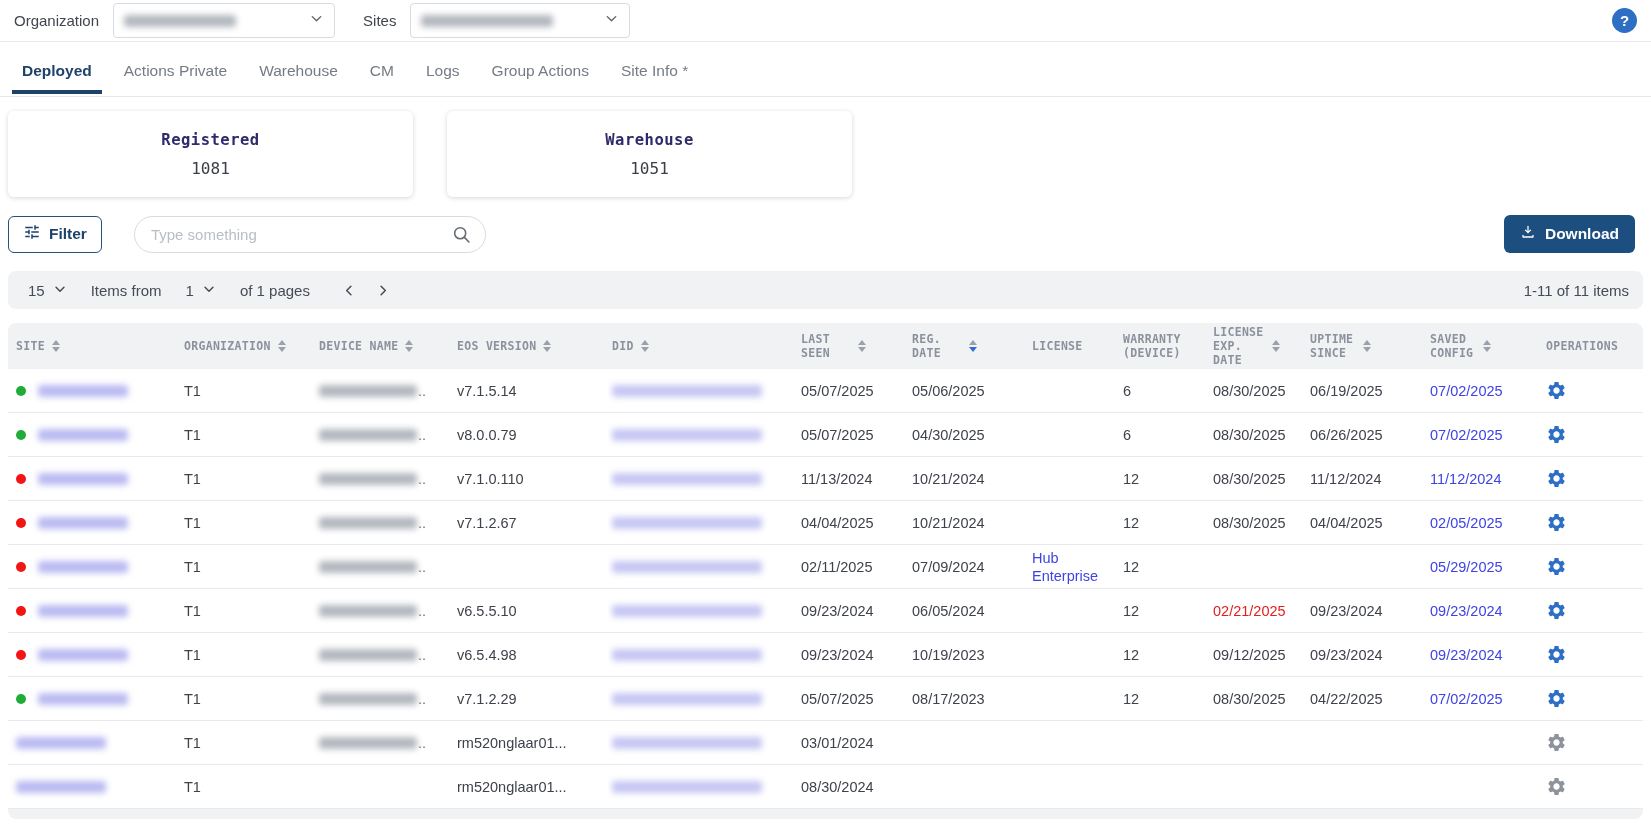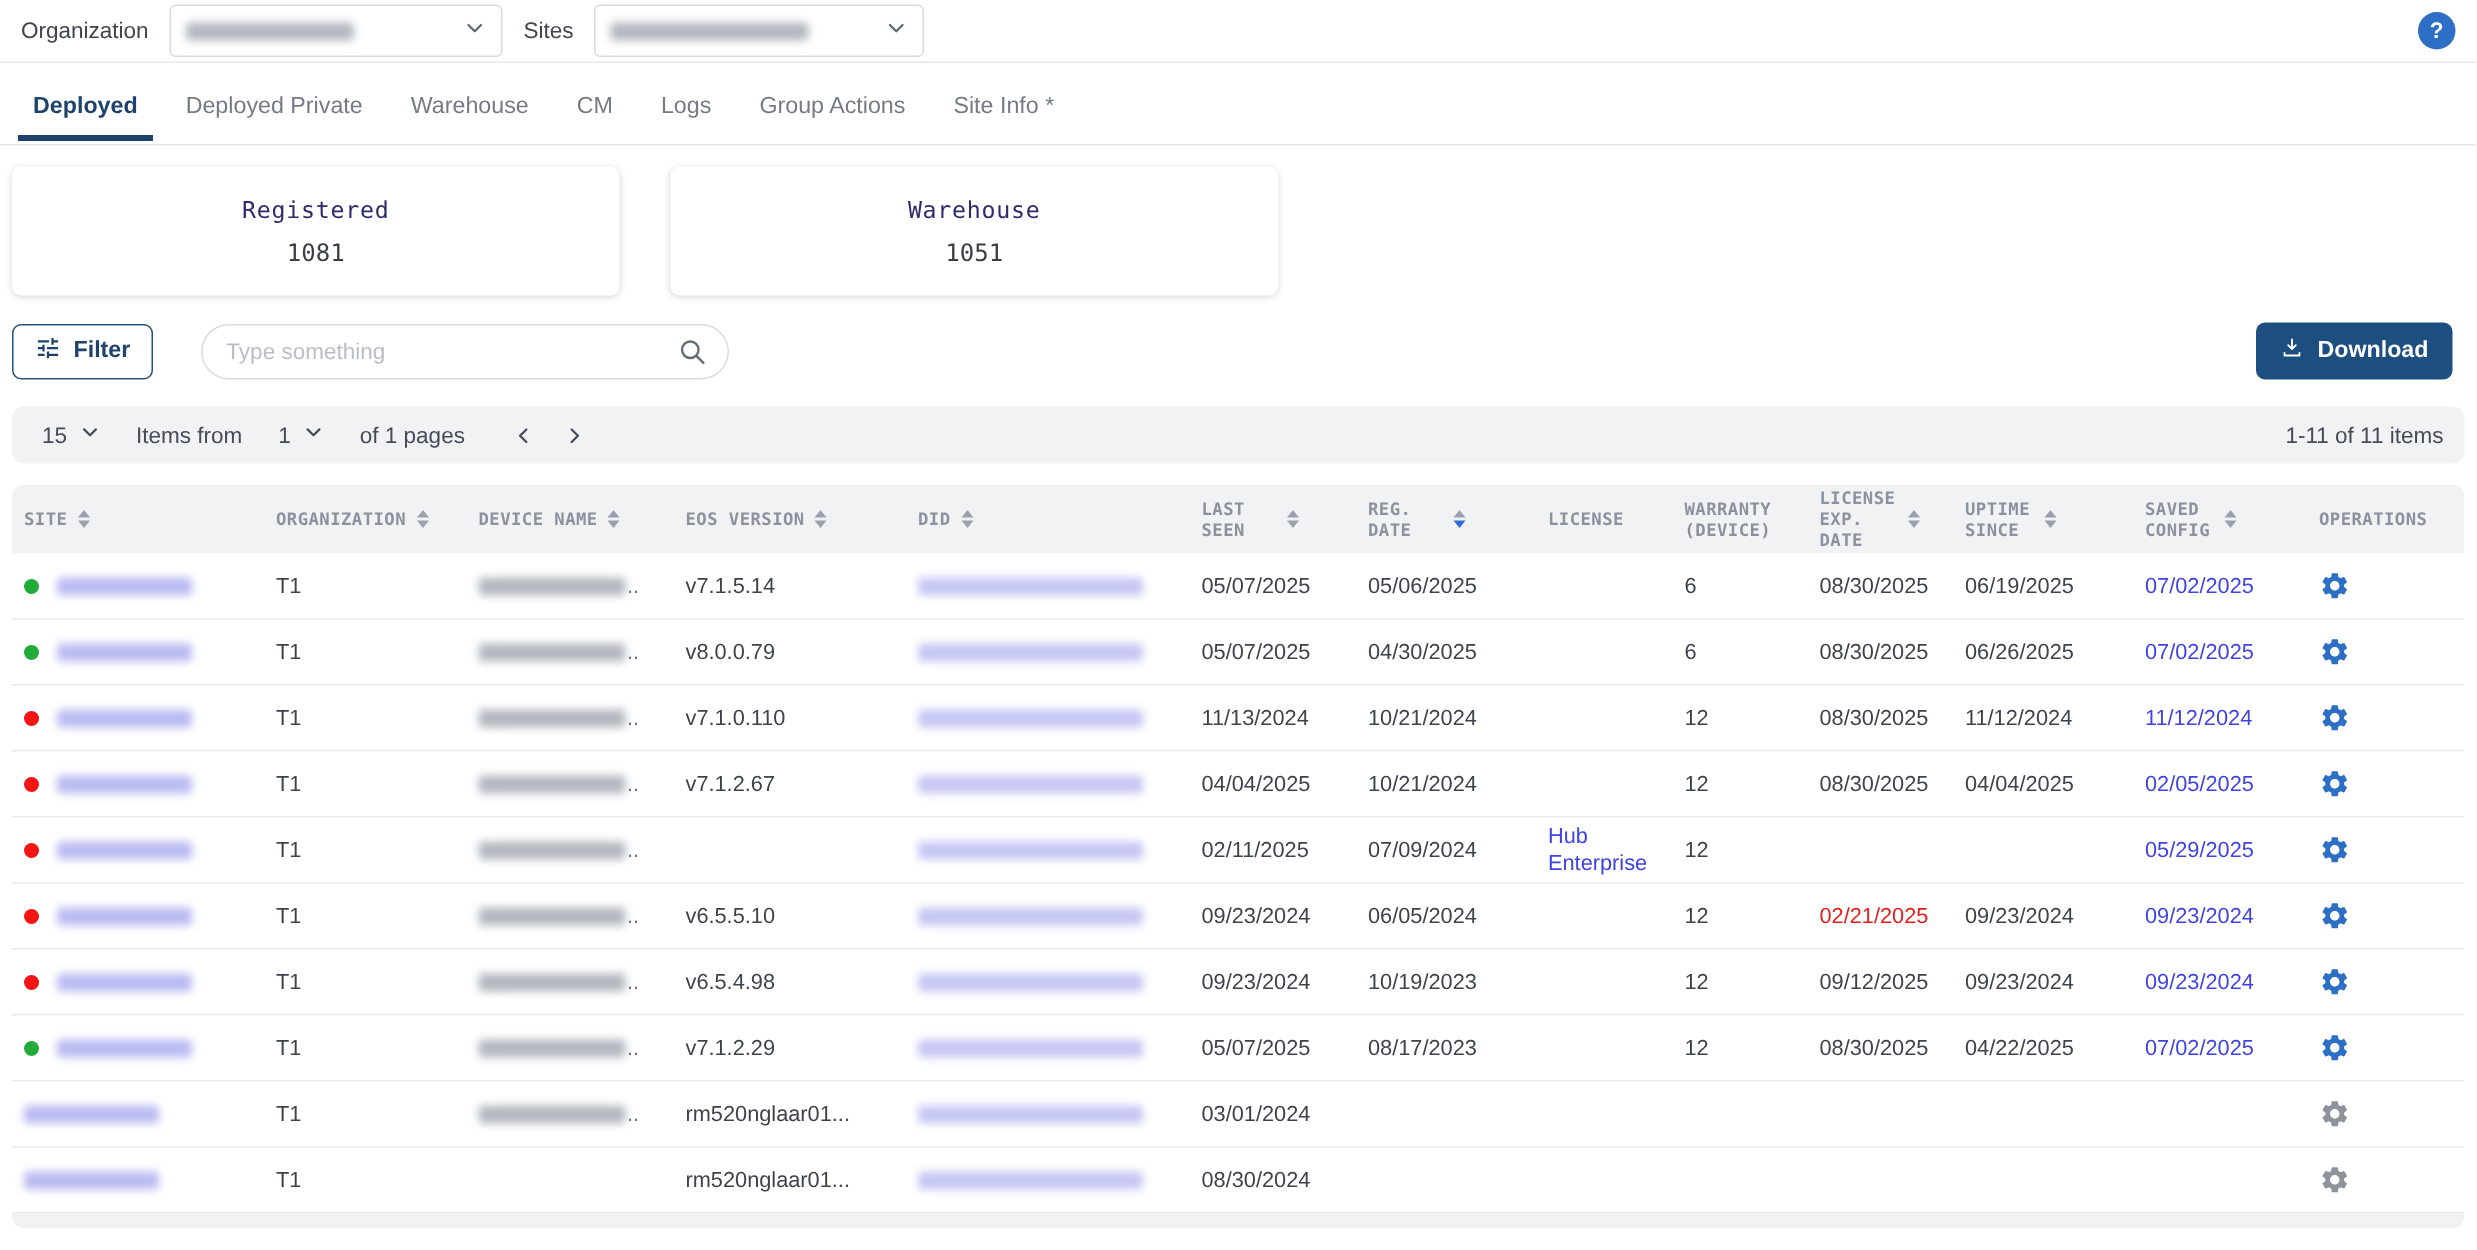--- a/index.html
+++ b/index.html
@@ -26,21 +26,21 @@
   
   .tabs{height:54px;display:flex;align-items:center;padding:0 6px;border-bottom:1px solid #e7e8eb;gap:0}
   .tab{font-size:15.5px;color:#757b85;padding:17px 16px 14px 16px;cursor:pointer;position:relative;white-space:nowrap}
   .tab.active{color:var(--accent,#1e4269);font-weight:bold}
   .tab.active::after{content:"";position:absolute;left:6px;right:6px;bottom:0;height:4px;background:var(--accent,#1e4269)}
 
   
   .cards{display:flex;gap:34px;padding:14px 0 0 8px}
   .card{width:405px;height:86px;background:#fff;border-radius:6px;box-shadow:0 1px 5px rgba(0,0,0,.16);
     display:flex;flex-direction:column;align-items:center;justify-content:center;gap:10px}
-  .card-title{font-size:15.5px;font-weight:normal;color:var(--card-title,#2f2a6b);letter-spacing:.5px}
+  .card-title{font-size:15.5px;font-weight:bold;color:var(--card-title,#2f2a6b);letter-spacing:.5px}
   .card-value{font-size:16px;color:#3b3e46}
 
   
   .toolbar{display:flex;align-items:center;margin:18px 16px 0 8px;gap:32px}
   .filter-btn{height:37px;border:1px solid #28507c;border-radius:6px;background:#fff;display:flex;align-items:center;
     gap:8px;padding:0 14px;color:var(--accent,#1e4269);font-size:15.5px;font-weight:bold;cursor:pointer}
   .search-wrap{position:relative}
   .search-input{width:352px;height:37px;border:1px solid #d8dbe2;border-radius:19px;padding:0 44px 0 16px;
     font-size:15px;color:#be185d;outline:none;box-sizing:border-box;font-family:"Liberation Sans",sans-serif}
   .search-input::placeholder{color:#b9bdc5}
@@ -113,35 +113,35 @@
 <div class="topbar">
   <span class="topbar-label">Organization</span>
   <div class="select-box select-org">
     <span class="blur topbar-blur"></span>
     <span>
       <svg viewBox="0 0 16 16" width="15" height="15">
           <path d="M3.5 6l4.5 4.5L12.5 6" fill="none" stroke="#5c636d" stroke-width="1.5" stroke-linecap="round" stroke-linejoin="round"></path>
         </svg>
     </span>
   </div>
-  <span class="topbar-label" style="margin-left:4px">Sites</span>
+  <span class="topbar-label" style="margin-left:18px">Sites</span>
   <div class="select-box select-sites">
     <span class="blur sites-blur"></span>
     <span>
       <svg viewBox="0 0 16 16" width="15" height="15">
           <path d="M3.5 6l4.5 4.5L12.5 6" fill="none" stroke="#5c636d" stroke-width="1.5" stroke-linecap="round" stroke-linejoin="round"></path>
         </svg>
     </span>
   </div>
   <div class="help-btn">?</div>
 </div>
 
 <div class="tabs">
   <div class="tab active">Deployed</div>
-  <div class="tab">Deployed Private</div>
+  <div class="tab">Actions Private</div>
   <div class="tab">Warehouse</div>
   <div class="tab">CM</div>
   <div class="tab">Logs</div>
   <div class="tab">Group Actions</div>
   <div class="tab">Site Info *</div>
 </div>
 
 <div class="cards">
   <div class="card">
     <div class="card-title mono">Registered</div>

